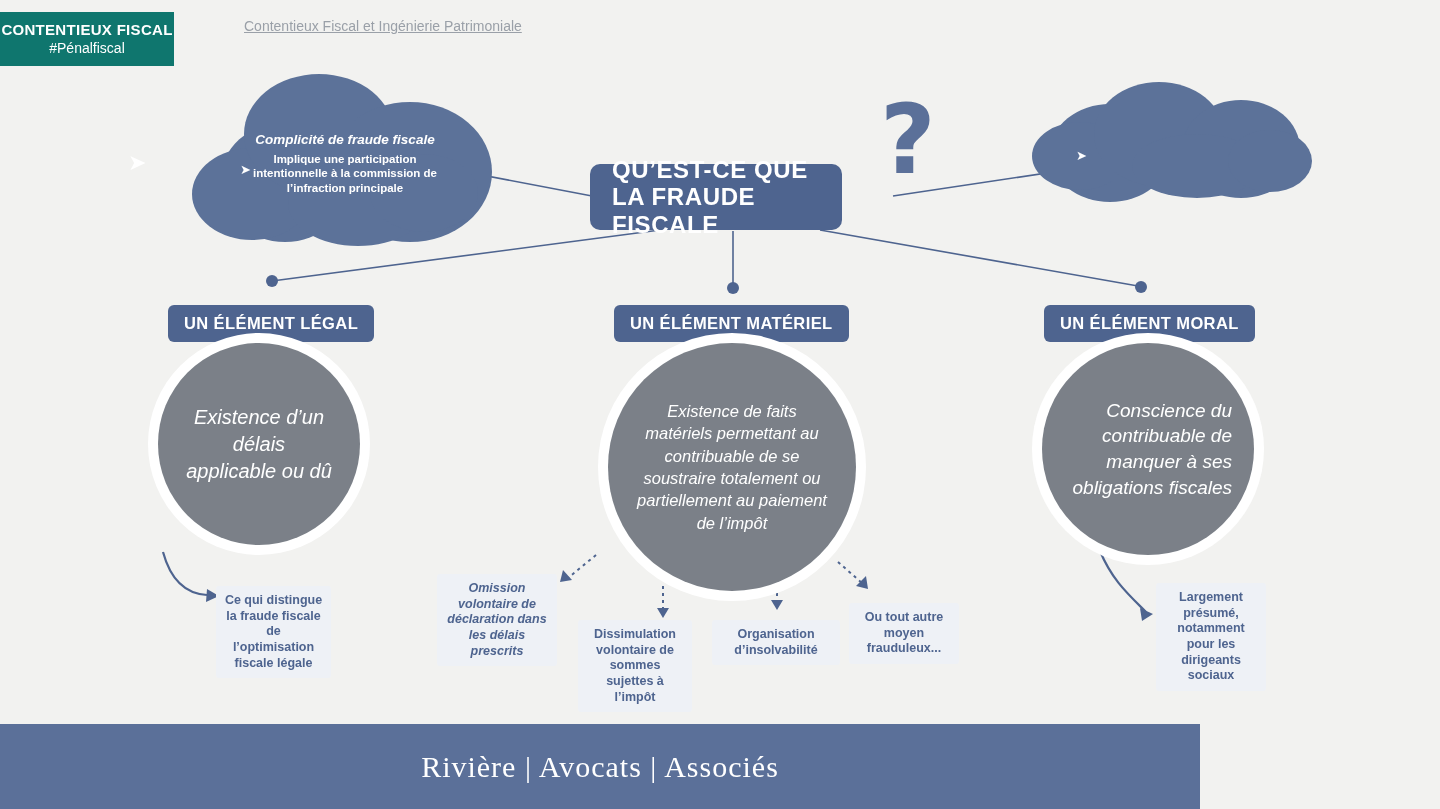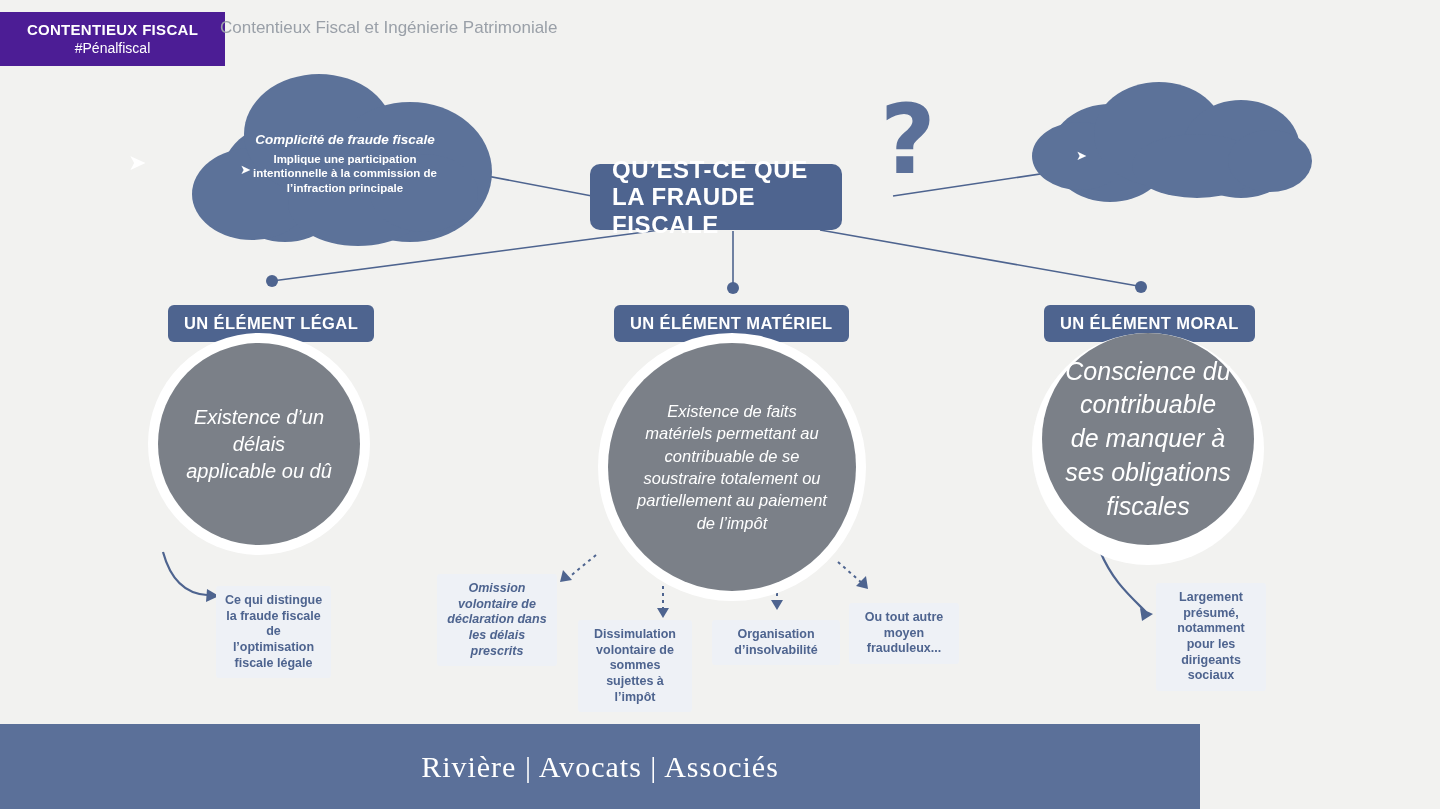--- a/index.html
+++ b/index.html
@@ -12,43 +12,44 @@
     background: #f2f2f0;
     font-family: "Liberation Sans", sans-serif;
     overflow: hidden;
     position: relative;
   }
 
   
   .header-tag {
     position: absolute;
     left: 0; top: 12px;
-    width: 225px; height: 54px;
-    background: #4c1d95;
+    width: 174px; height: 54px;
+    background: #0f766e;
     color: #ffffff;
     display: flex;
     flex-direction: column;
     align-items: center;
     justify-content: center;
     line-height: 1.25;
   }
   .header-tag .t1 {
     font-size: 15px;
     font-weight: bold;
     letter-spacing: .3px;
   }
   .header-tag .t2 {
     font-size: 14px;
     font-weight: normal;
   }
   .header-sub {
     position: absolute;
-    left: 220px; top: 18px;
-    font-size: 17px;
+    left: 244px; top: 18px;
+    font-size: 14px;
     color: #9aa0a8;
+    text-decoration: underline;
   }
 
   
   .deco-arrow {
     position: absolute;
     left: 128px; top: 153px;
     width: 24px; height: 20px;
     color: #ffffff;
     font-size: 22px;
     line-height: 20px;
@@ -279,20 +280,20 @@
 <div class="big-circle-wrap" style="left:598px; top:333px; width:268px; height:268px;">
   <div class="big-circle" style="left:10px; top:10px; width:248px; height:248px; font-size:16.5px; padding:0 26px;">Existence de faits matériels permettant au contribuable de se soustraire totalement ou partiellement au paiement de l’impôt</div>
 </div>
 <div class="note" style="left:437px; top:574px; width:120px;font-style:italic;">Omission volontaire de déclaration dans les délais prescrits</div>
 <div class="note" style="left:578px; top:620px; width:114px;">Dissimulation volontaire de sommes sujettes à l’impôt</div>
 <div class="note" style="left:712px; top:620px; width:128px;">Organisation d’insolvabilité</div>
 <div class="note" style="left:849px; top:603px; width:110px;">Ou tout autre moyen frauduleux...</div>
 
 <div class="branch-label" style="left:1044px; top:305px;">UN ÉLÉMENT MORAL</div>
 <div class="big-circle-wrap" style="left:1032px; top:333px; width:232px; height:232px;">
-  <div class="big-circle" style="left:10px; top:0; width:212px; height:212px; font-size:25px; padding:0 22px;">Conscience du contribuable de manquer à ses obligations fiscales</div>
+  <div class="big-circle" style="left:10px; top:10px; width:212px; height:212px; font-size:19px; padding:0 22px;text-align:right;">Conscience du contribuable de manquer à ses obligations fiscales</div>
 </div>
 <div class="note" style="left:1156px; top:583px; width:110px;">Largement présumé, notamment pour les dirigeants sociaux</div>
 
 <div class="footer-strip"></div>
 <div class="footer">
   <div class="footer-text">Rivière | Avocats | Associés</div>
 </div>
 
 </body></html>

